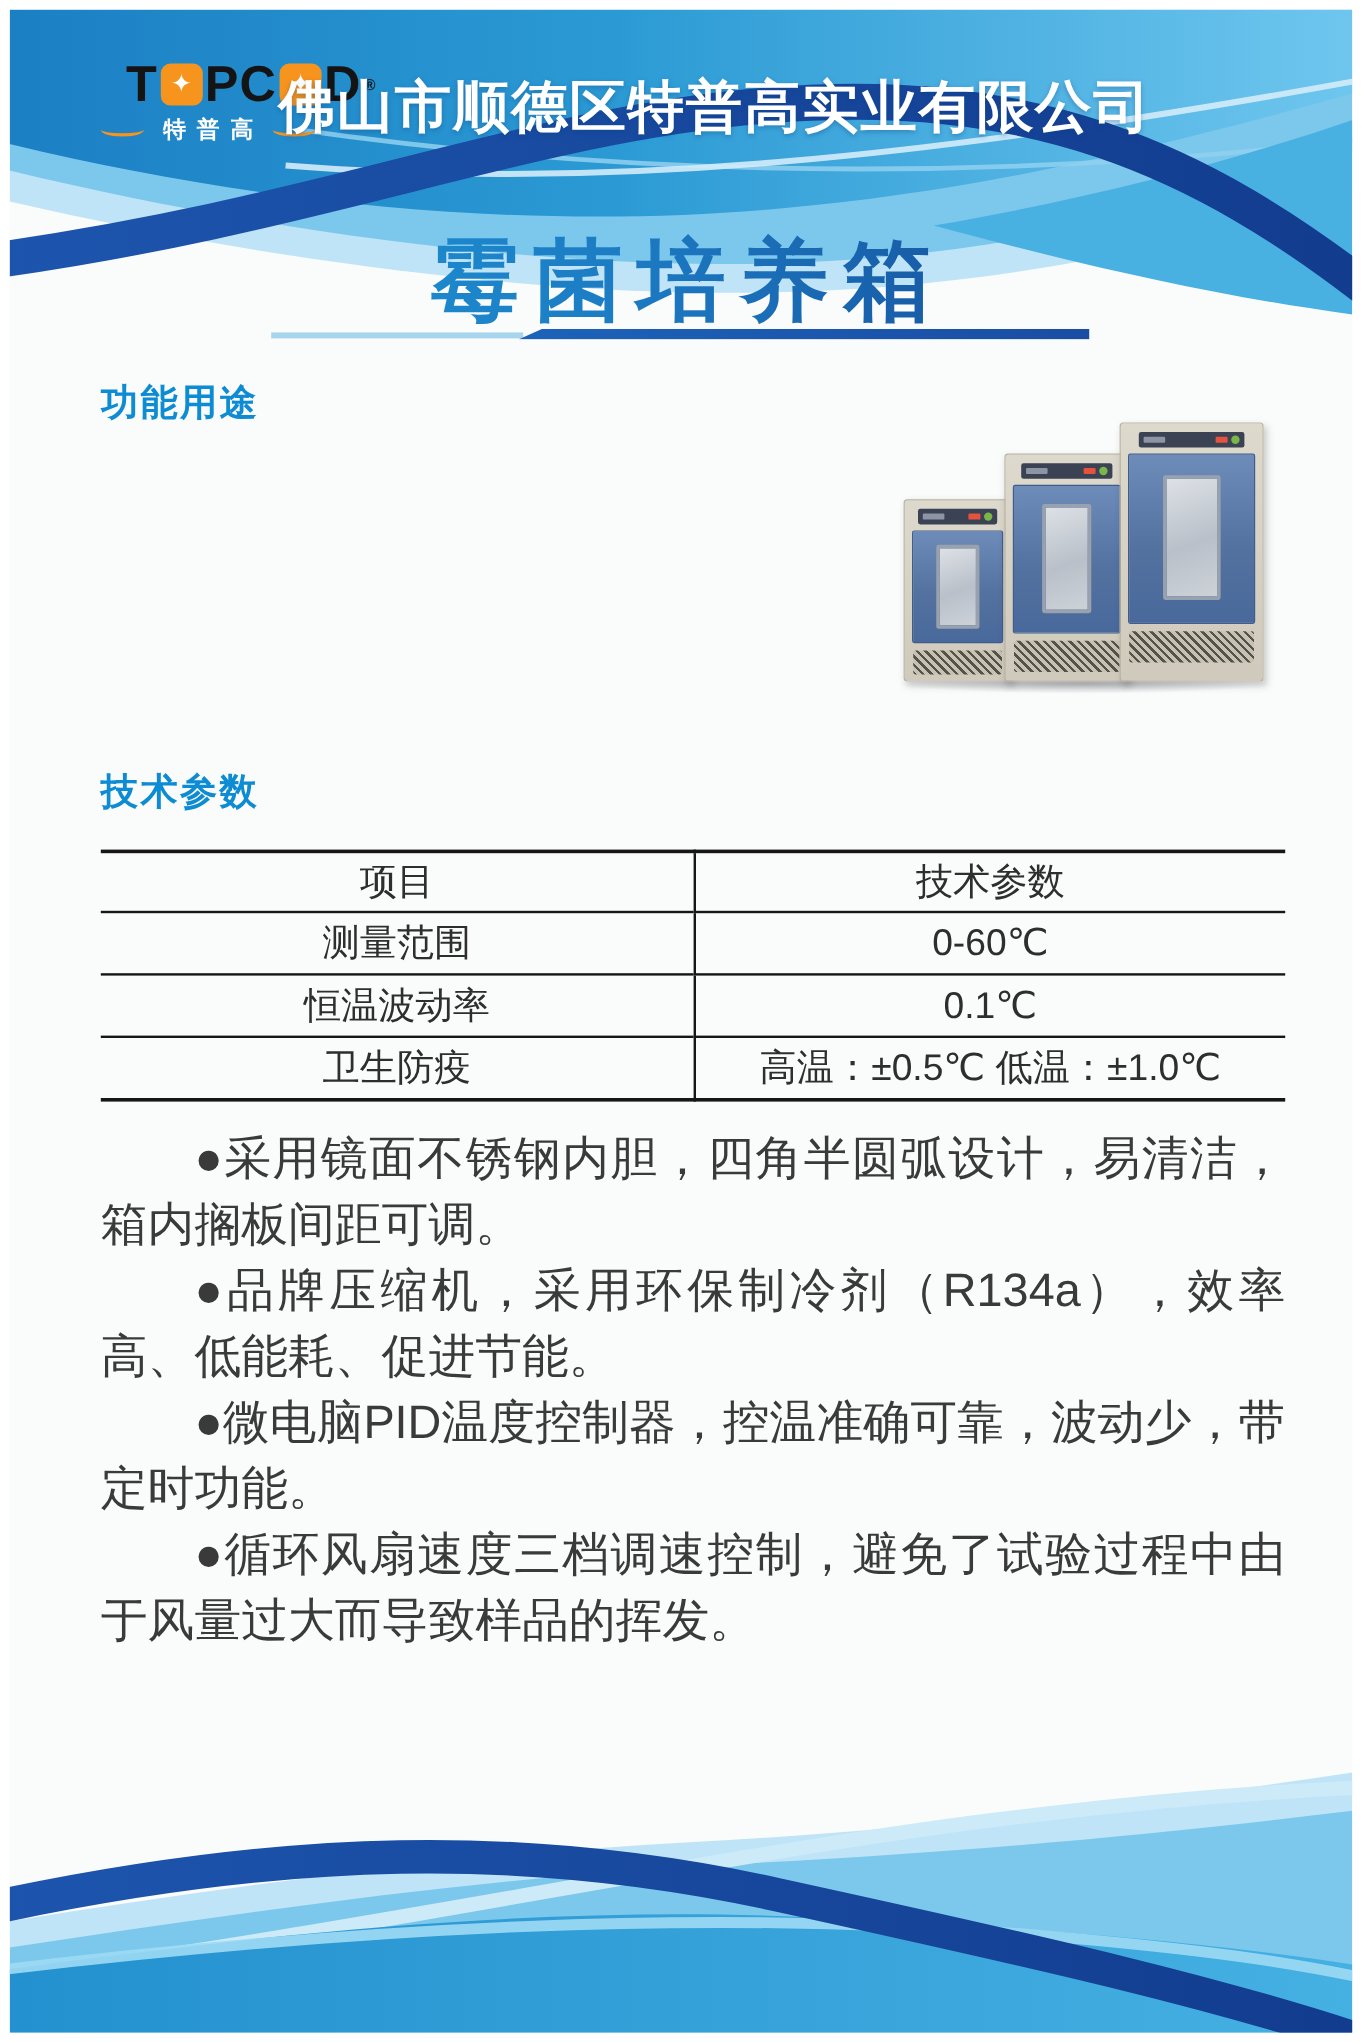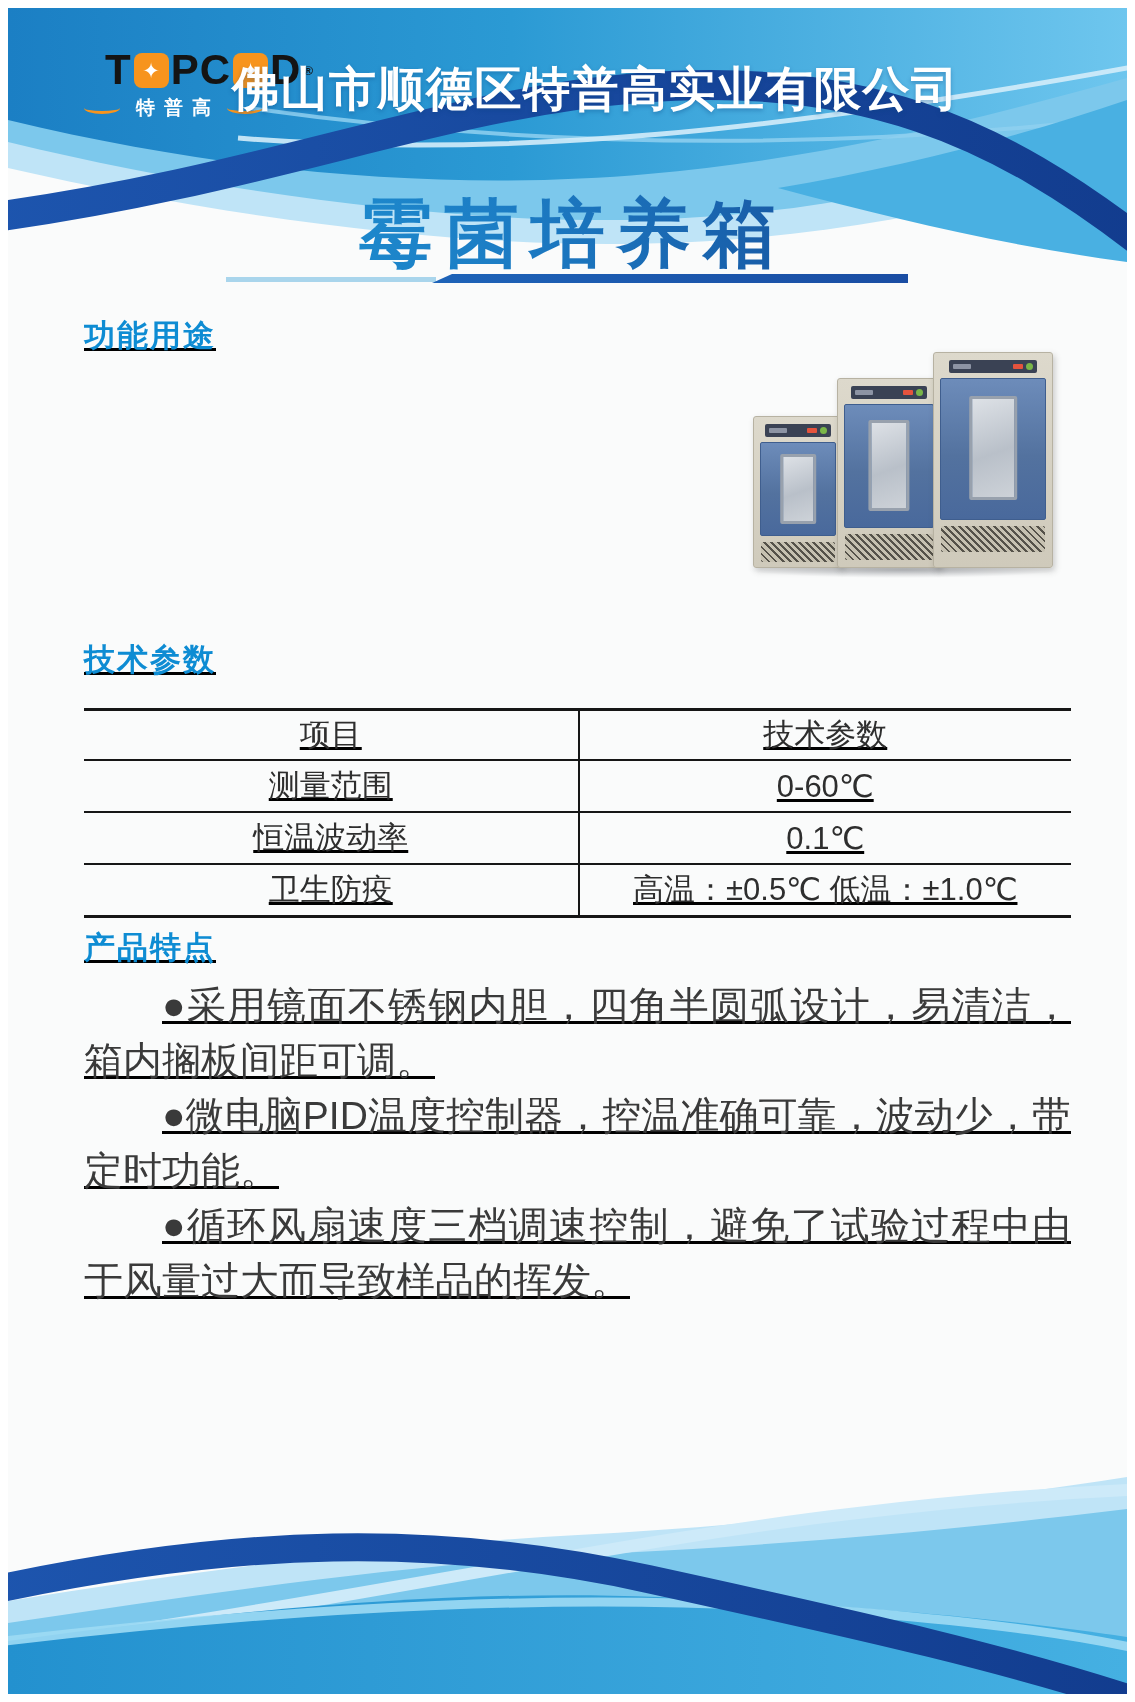--- a/index.html
+++ b/index.html
@@ -38,21 +38,21 @@
     font-size:74px;font-weight:900;letter-spacing:12px;text-indent:12px;line-height:80px;
     background:linear-gradient(90deg,#1e9ad8 10%,#1c7cc4 45%,#15418f 90%);
     -webkit-background-clip:text;background-clip:text;color:transparent;}
   .title-underline{position:absolute;left:214px;top:266px;width:690px;height:10px;}
   .title-underline .seg-light{position:absolute;left:4px;top:3px;width:210px;height:5px;background:#a9d5ec;}
   .title-underline .seg-dark{position:absolute;left:210px;top:0;width:476px;height:9px;
     background:linear-gradient(90deg,#1d63b8,#1a4da3);
     clip-path:polygon(0 100%,20px 0,100% 0,100% 100%);}
 
   
-  .section{position:absolute;left:76px;right:56px;text-decoration:underline;}
+  .section{position:absolute;left:76px;right:56px;}
   #sec-func{top:308px;}
   #sec-specs{top:608px;margin-top:24px;}
   #sec-feat{top:920px;}
   .sec-heading{font-size:31px;font-weight:900;color:#0e8cd3;letter-spacing:2px;line-height:40px;}
   .intro-text{margin:12px 0 0 0;font-size:33px;line-height:52px;color:#3a3a3a;
     text-indent:2em;text-align:justify;}
 
   
   .product-photo{float:right;width:332px;height:228px;margin:-4px 2px 6px 24px;position:relative;}
   .photo-row{position:absolute;left:0;right:0;bottom:12px;display:flex;align-items:flex-end;justify-content:center;}
@@ -212,23 +212,23 @@
           </tr>
           <tr class="last">
             <td class="c1">卫生防疫</td>
             <td>高温：±0.5℃  低温：±1.0℃</td>
           </tr>
         </tbody>
       </table>
     </div>
 
     <div class="section" id="sec-feat">
-      <div class="sec-heading">产品特点</div>
       <div class="bullet-list">
         <p class="bullet">●采用镜面不锈钢内胆，四角半圆弧设计，易清洁，箱内搁板间距可调。</p>
+        <p class="bullet">●品牌压缩机，采用环保制冷剂（R134a），效率高、低能耗、促进节能。</p>
         <p class="bullet">●微电脑PID温度控制器，控温准确可靠，波动少，带定时功能。</p>
         <p class="bullet">●循环风扇速度三档调速控制，避免了试验过程中由于风量过大而导致样品的挥发。</p>
       </div>
     </div>
 
     <svg class="waves-bottom" viewBox="0 0 1119 233" preserveAspectRatio="none">
       <path d="M0,140 C190,110 380,84 570,74 C770,63 950,42 1119,16 V233 H0 Z" fill="#bfe4f7"></path>
       <path d="M0,162 C210,130 410,102 610,92 C810,82 970,66 1119,48 V233 H0 Z" fill="#7cc8ec"></path>
       <path d="M-20,190 C300,148 620,78 850,52 C950,40 1040,32 1140,28" stroke="#cdeaf9" stroke-width="12" fill="none"></path>
       <path d="M0,180 C230,148 450,128 650,136 C850,144 1000,158 1119,176 V233 H0 Z" fill="url(#gMainFoot)"></path>

